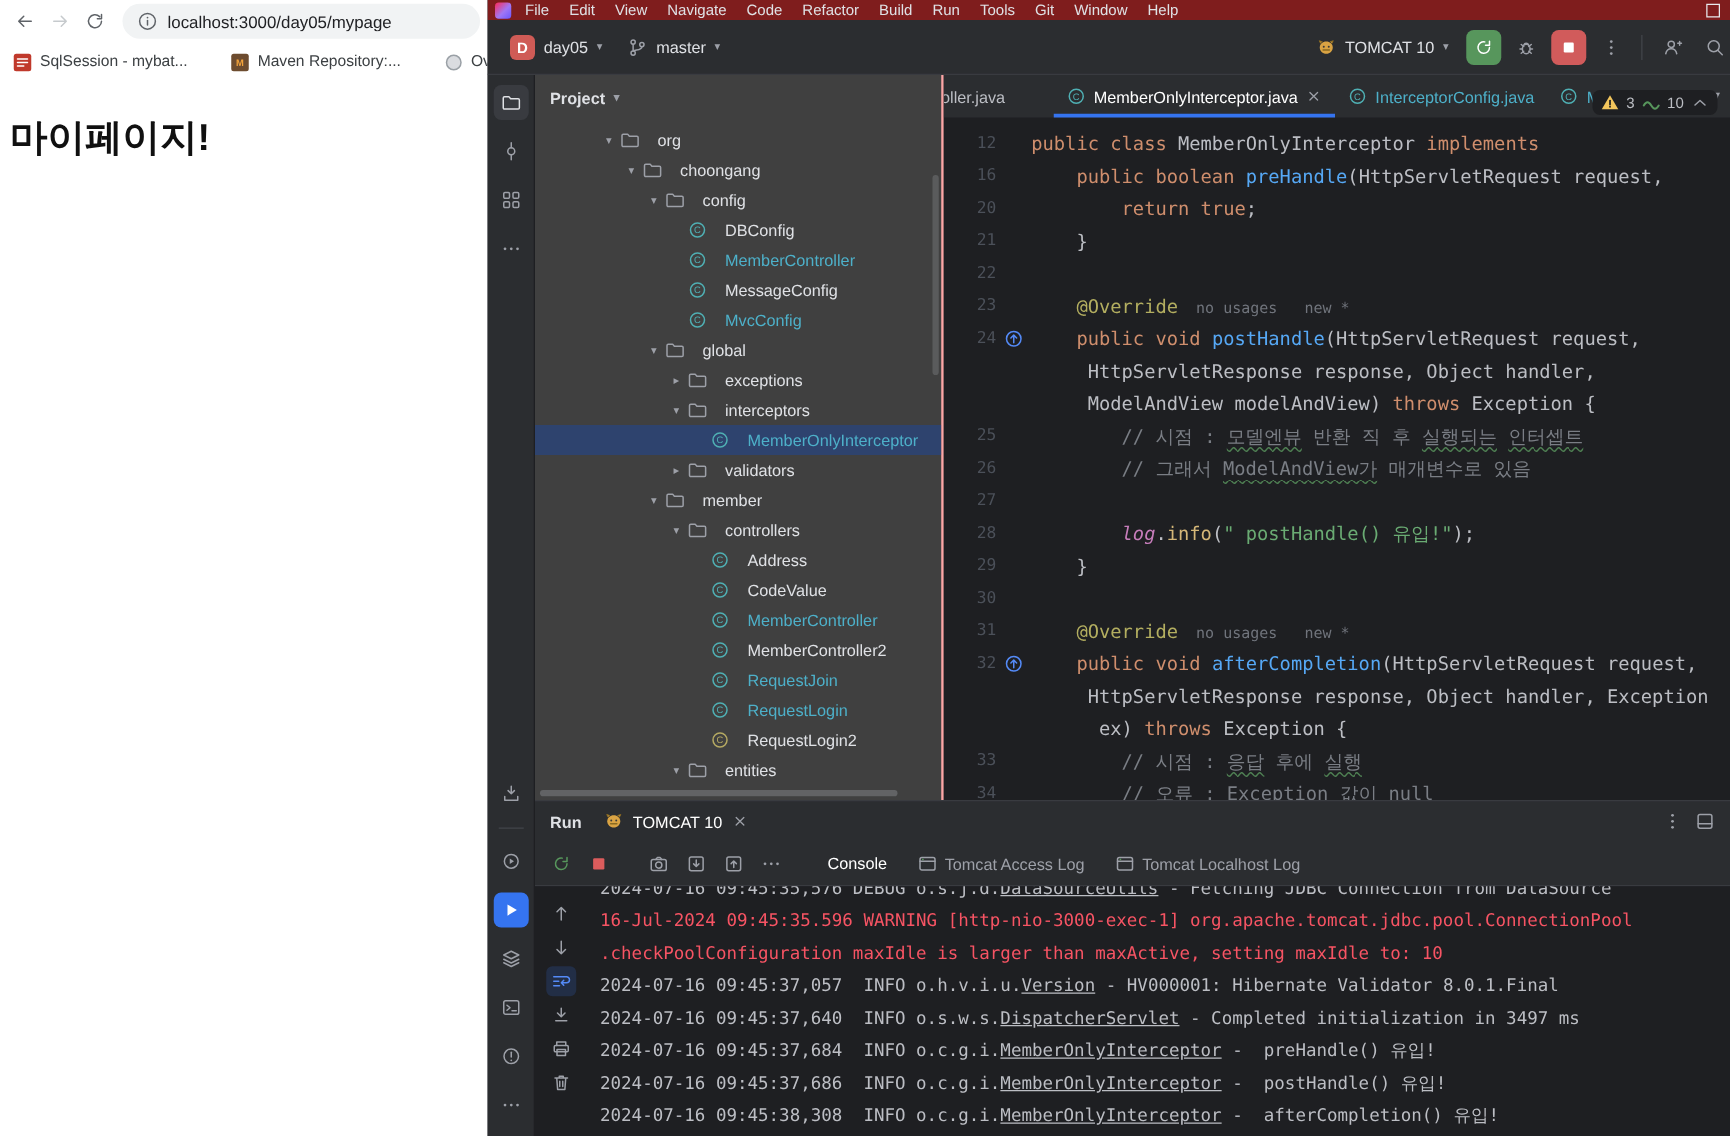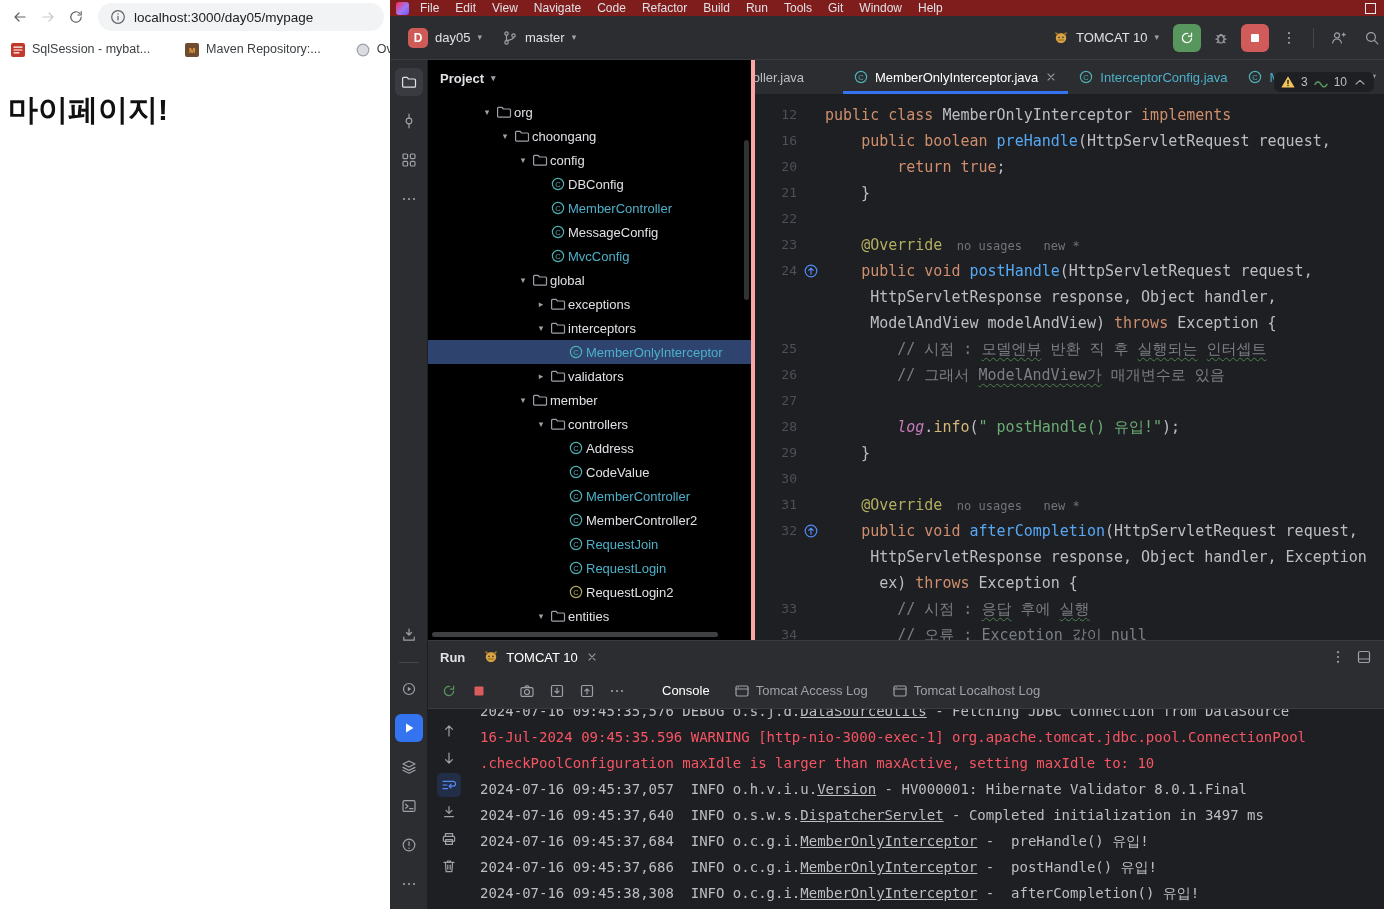--- a/index.html
+++ b/index.html
@@ -41,27 +41,27 @@
   .stripe-btn{width:28px;height:28px;margin-bottom:11px;border-radius:6px;display:flex;align-items:center;justify-content:center;color:#9da0a8;cursor:pointer;flex:none}
   .stripe-btn.active-soft{background:#393b40;color:#dfe1e5}
   .stripe-btn.active-accent{background:#3574f0;color:#fff}
   .stripe-spacer{flex:1}
   .stripe-div{width:20px;height:1px;background:#43454a;margin:2px 0 12px}
 
   .work{flex:1;display:flex;flex-direction:column;min-width:0}
   .upper{display:flex;height:580px;min-height:0}
 
   
-  .project-panel{position:relative;width:327px;background:#000000;border-right:4px solid #fca5a5;overflow:hidden}
+  .project-panel{position:relative;width:327px;background:#404040;border-right:2px solid #fca5a5;overflow:hidden}
   .pp-header{display:flex;align-items:center;height:36px;padding:0 12px;gap:7px;font-size:13px;font-weight:700;color:#dfe1e5;cursor:pointer}
   .tree{padding-top:4px}
   .tree-row{display:flex;align-items:center;height:24px;cursor:pointer;font-size:13px;color:#dfe1e5}
   .tree-row.selected{background:#2e436e}
   .tchev{width:18px;flex:none;text-align:center;color:#9da0a8;font-size:9px}
-  .tree-label{margin-left:2px;white-space:nowrap}
+  .tree-label{margin-left:14px;white-space:nowrap}
   .t-mod{color:#4db0c9}
   .icon{display:inline-flex;width:16px;height:16px;align-items:center;justify-content:center;flex:none}
   .icon-folder{color:#9da0a8}
   .icon-class{color:#4fb0b4}
   .icon-class2{color:#b5a962}
   .v-scroll{position:absolute;right:2px;top:80px;width:5px;height:160px;border-radius:3px;background:rgba(140,142,146,.35)}
   .h-scroll{position:absolute;left:4px;bottom:3px;height:5px;width:286px;border-radius:3px;background:rgba(140,142,146,.45)}
 
   
   .editor{position:relative;flex:1;background:#1e1f22;min-width:0;overflow:hidden}
@@ -88,21 +88,21 @@
   
   .run-panel{height:269px;background:#2b2d30;border-top:1px solid #393b40;display:flex;flex-direction:column;min-width:0}
   .rp-header{display:flex;align-items:center;height:32px;padding:0 12px;gap:10px}
   .rp-title{font-size:13px;font-weight:700;color:#dfe1e5}
   .rp-tab{display:flex;align-items:center;gap:7px;font-size:13px;color:#fff;padding:4px 8px;border-radius:5px;cursor:pointer}
   .rp-header-right{margin-left:auto;display:flex;align-items:center;gap:10px;color:#9da0a8}
   .rp-toolbar{display:flex;align-items:center;height:36px;padding:0 8px;gap:4px;border-bottom:1px solid #393b40}
   .rtb-btn{width:26px;height:26px;border-radius:5px;display:flex;align-items:center;justify-content:center;color:#9da0a8;cursor:pointer}
   .rtb-btn.rerun{color:#57965c}
   .rtb-gap{width:14px}
-  .ctab{display:flex;align-items:flex-start;gap:6px;font-size:13px;color:#9da0a8;padding:4px 10px;cursor:pointer;white-space:nowrap}
+  .ctab{display:flex;align-items:flex-end;gap:6px;font-size:13px;color:#9da0a8;padding:4px 10px;cursor:pointer;white-space:nowrap}
   .ctab.active{color:#fff}
   .rp-body{flex:1;display:flex;min-height:0;background:#1e1f22}
   .rp-minibar{width:42px;display:flex;flex-direction:column;align-items:center;padding-top:10px;gap:3px}
   .mini-btn{width:24px;height:24px;border-radius:5px;display:flex;align-items:center;justify-content:center;color:#9da0a8;cursor:pointer;flex:none}
   .mini-btn.active{color:#548af7;background:rgba(53,116,240,.18)}
   .rp-console{flex:1;overflow:hidden;padding-left:10px;font-family:"DejaVu Sans Mono","Liberation Mono",monospace;font-size:14px;color:#bcbec4}
   .console-line{height:26px;line-height:26px;white-space:pre}
   .console-line:first-child{margin-top:-11px}
   .c-red{color:#f75464}
   .c-link{text-decoration:underline;cursor:pointer}

